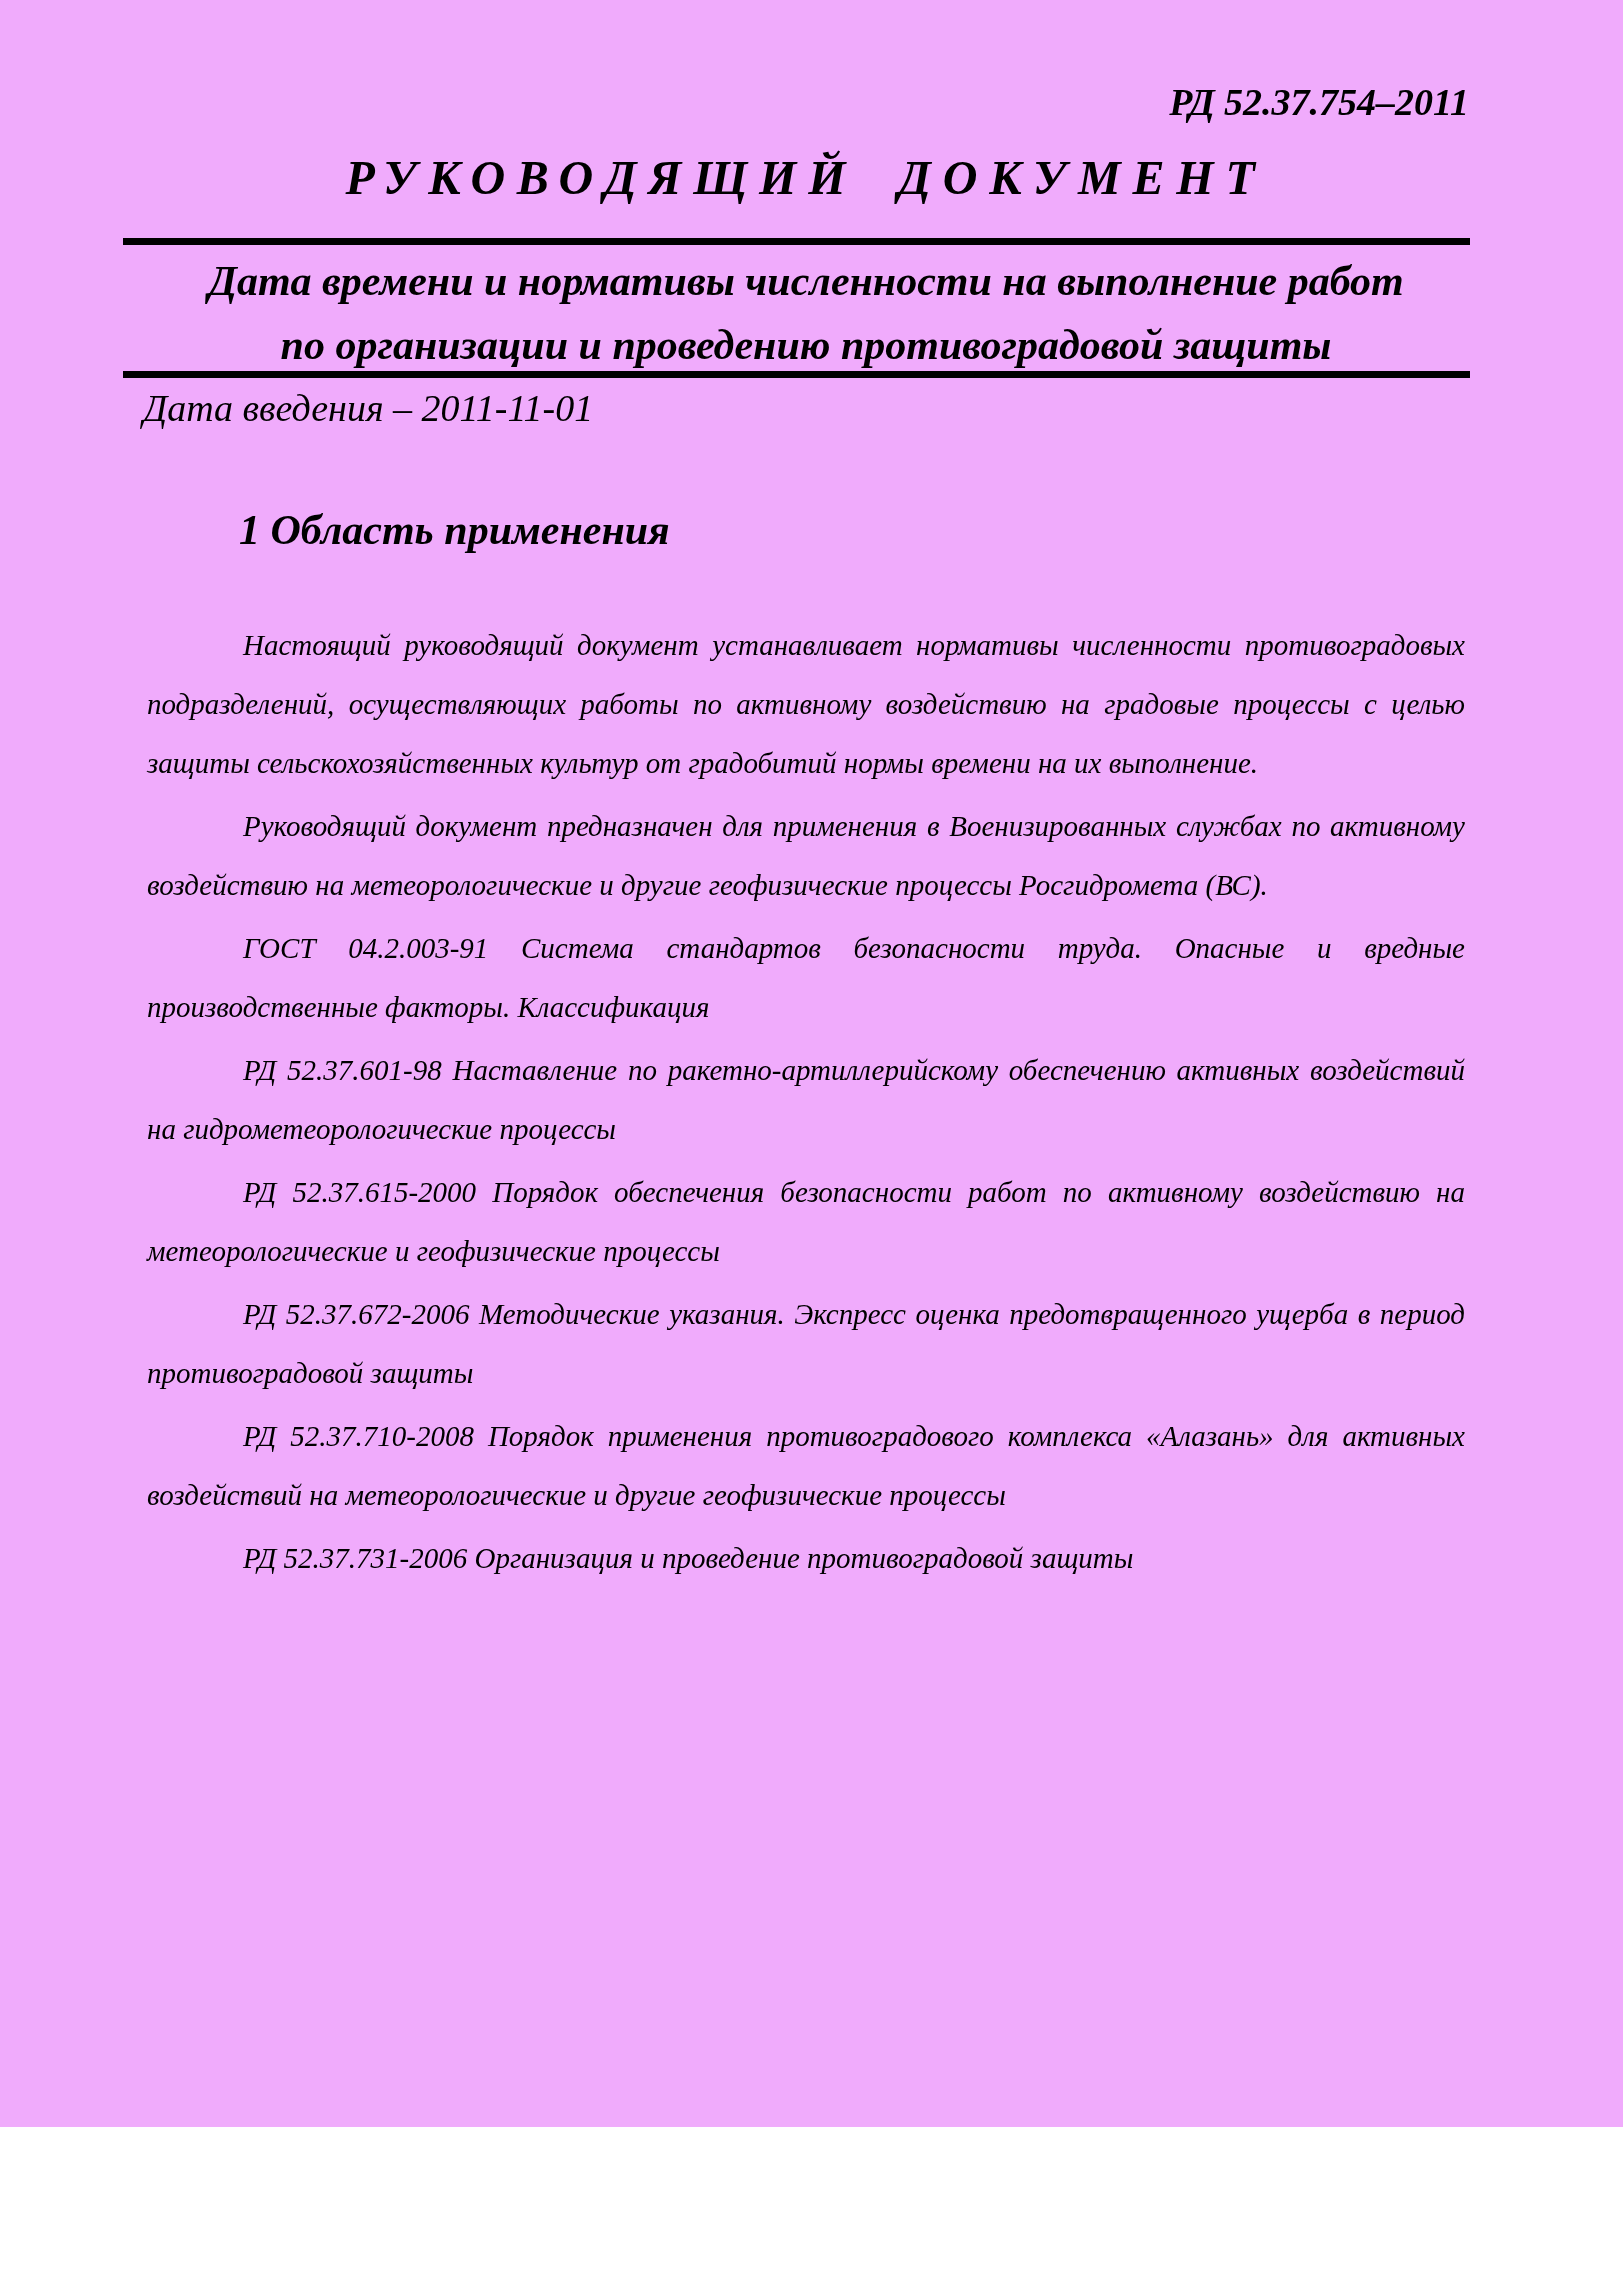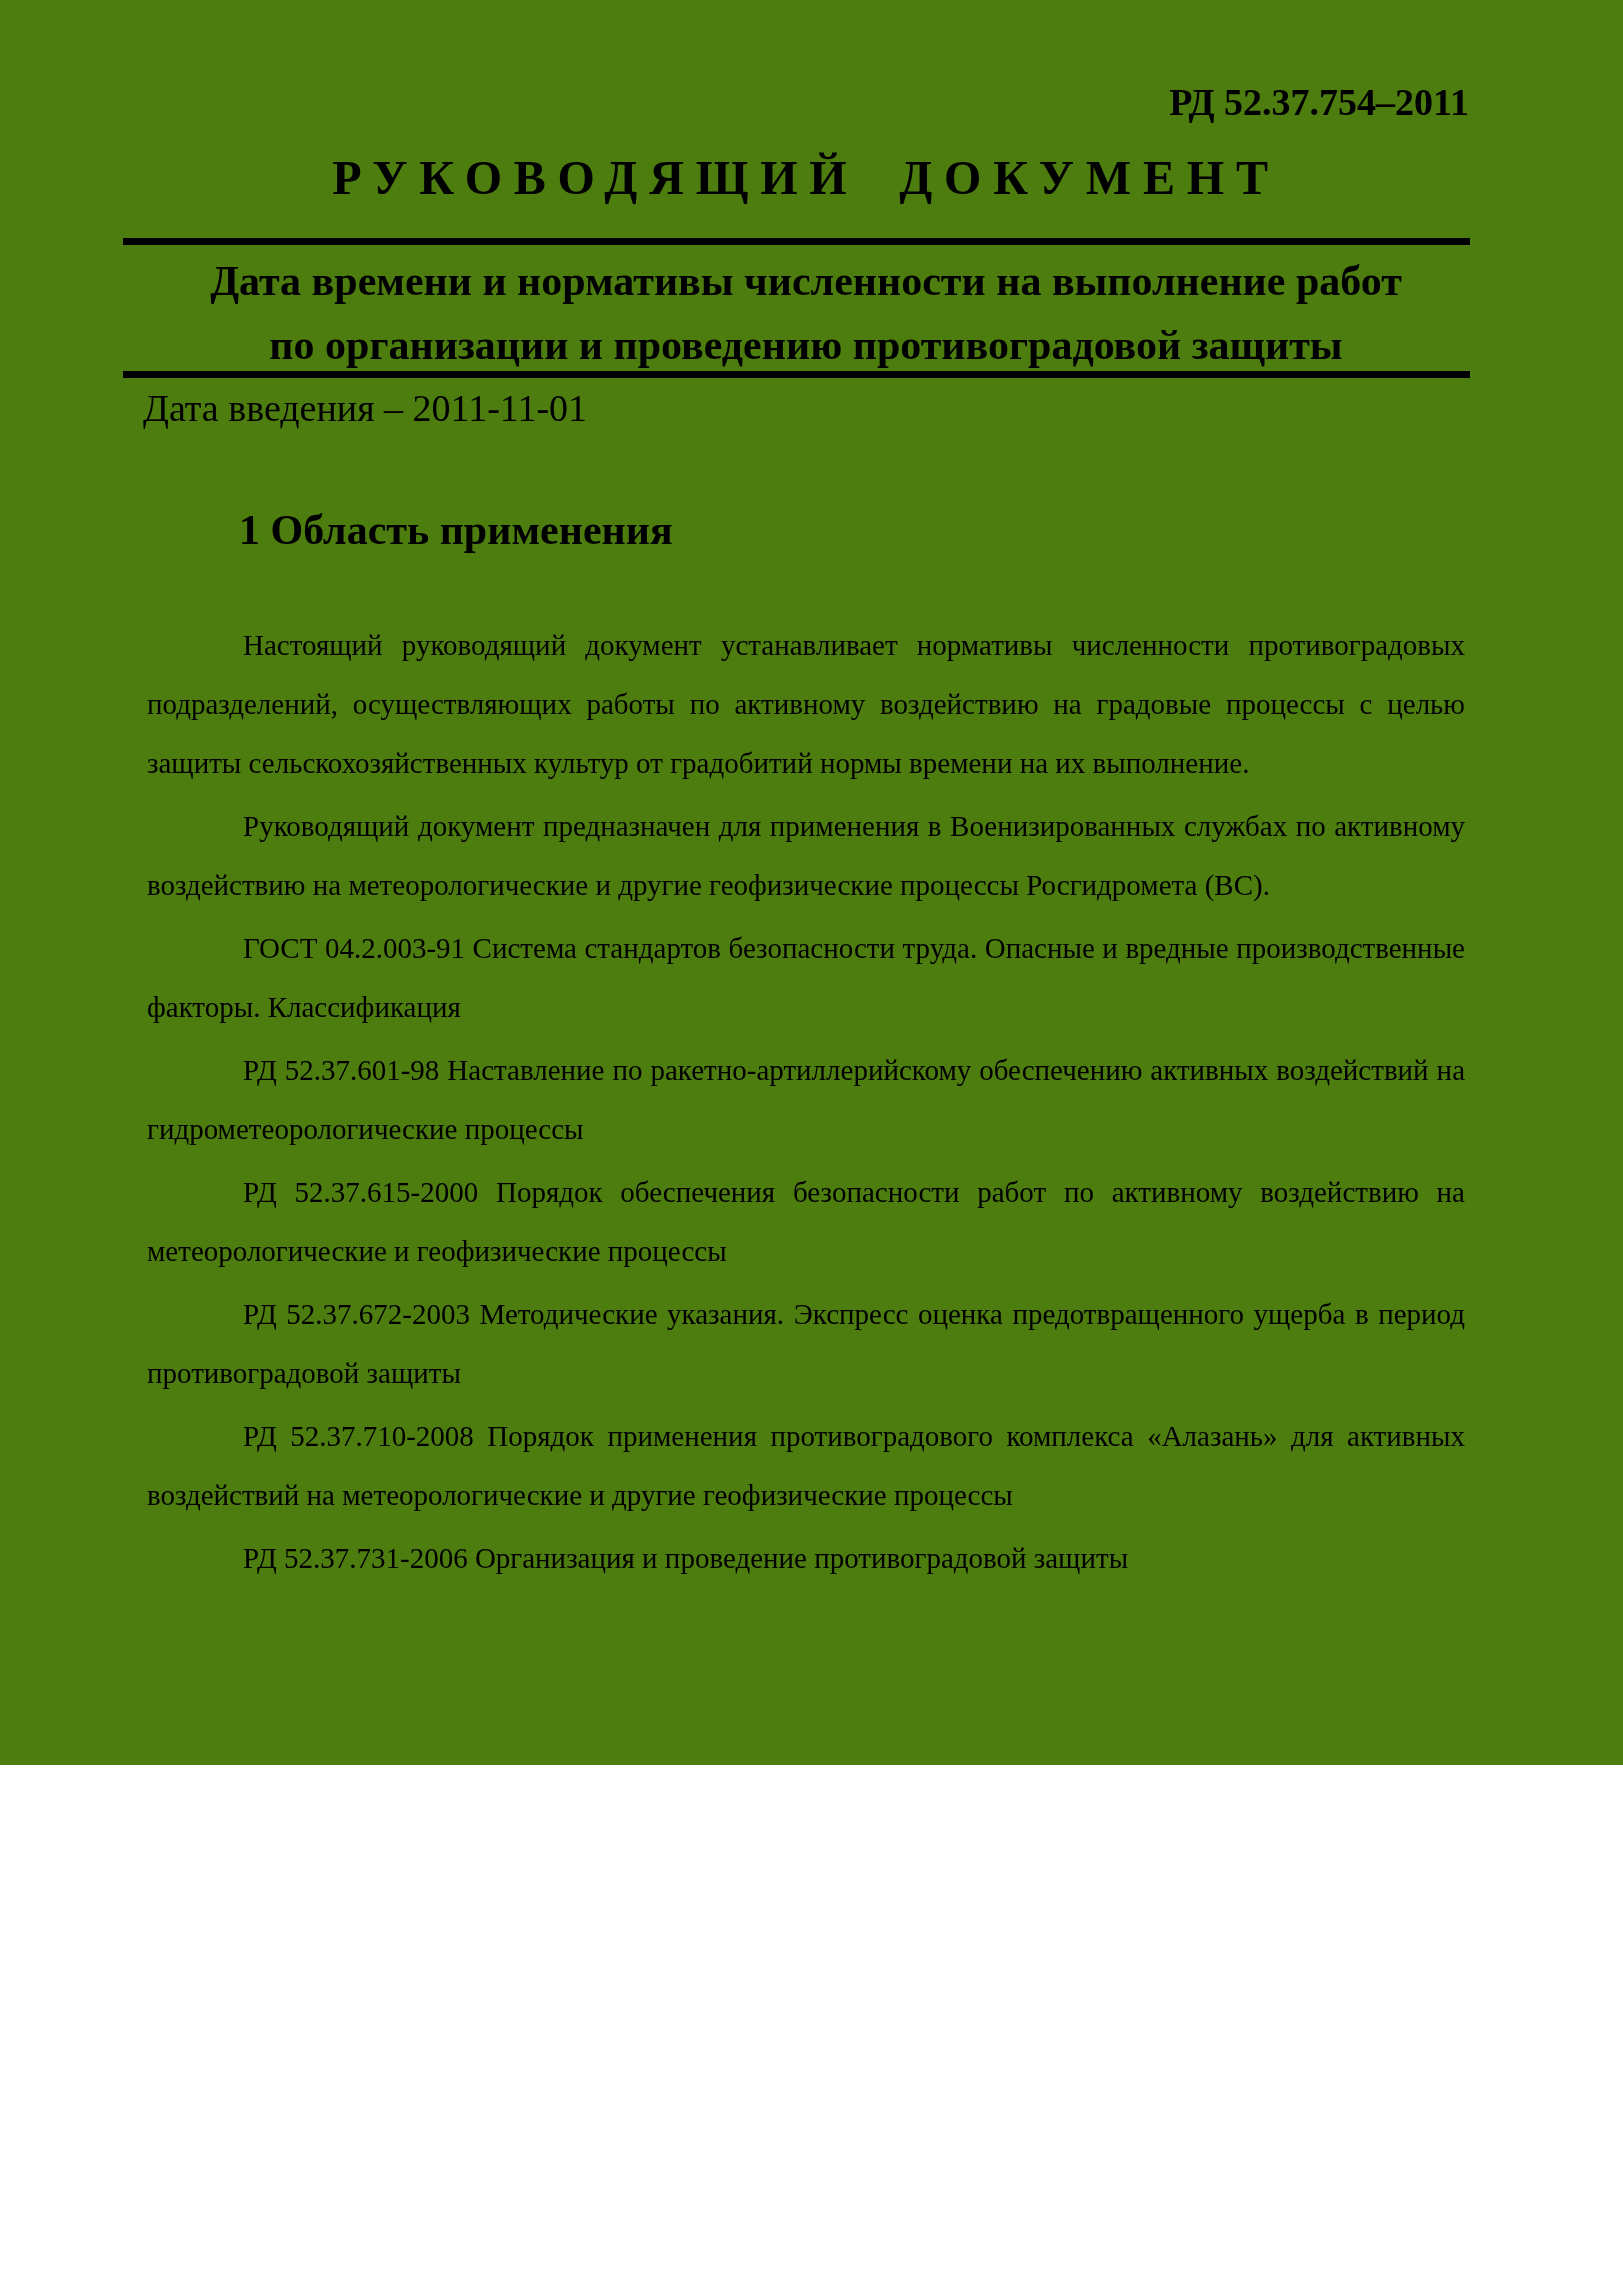--- a/index.html
+++ b/index.html
@@ -3,27 +3,28 @@
 <meta charset="utf-8">
 <style>
   html, body {
     margin: 0;
     padding: 0;
     background: #ffffff;
   }
   .page {
     position: relative;
     width: 1623px;
-    height: 1765px;
-    background: #4d7c0f;
+    height: 2127px;
+    background: #f0abfc;
     color: #000000;
     font-family: "Liberation Serif", "DejaVu Serif", serif;
     box-sizing: border-box;
     padding: 0 154px 0 143px;
     overflow: hidden;
+    font-style: italic;
   }
   .doc-number {
     margin-top: 73px;
     font-size: 38px;
     line-height: 59px;
     font-weight: bold;
     text-align: right;
     white-space: nowrap;
   }
   .doc-type {
@@ -104,20 +105,20 @@
 
   <div class="section-heading">1 Область применения</div>
 
   <p class="body-par">Настоящий руководящий документ устанавливает нормативы численности противоградовых подразделений, осуществляющих работы по активному воздействию на градовые процессы с целью защиты сельскохозяйственных культур от градобитий нормы времени на их выполнение.</p>
   <p class="body-par">Руководящий документ предназначен для применения в Военизированных службах по активному воздействию на метеорологические и другие геофизические процессы Росгидромета (ВС).</p>
 
 
   <p class="body-par">ГОСТ 04.2.003-91 Система стандартов безопасности труда. Опасные и вредные производственные факторы. Классификация</p>
   <p class="body-par">РД 52.37.601-98 Наставление по ракетно-артиллерийскому обеспечению активных воздействий на гидрометеорологические процессы</p>
   <p class="body-par">РД 52.37.615-2000 Порядок обеспечения безопасности работ по активному воздействию на метеорологические и геофизические процессы</p>
-  <p class="body-par">РД 52.37.672-2003 Методические указания. Экспресс оценка предотвращенного ущерба в период противоградовой защиты</p>
+  <p class="body-par">РД 52.37.672-2006 Методические указания. Экспресс оценка предотвращенного ущерба в период противоградовой защиты</p>
   <p class="body-par">РД 52.37.710-2008 Порядок применения противоградового комплекса «Алазань» для активных воздействий на метеорологические и другие геофизические процессы</p>
   <p class="body-par">РД 52.37.731-2006 Организация и проведение противоградовой защиты</p>
 
   <div class="page-number">1</div>
 
 </div>
 
 
 </body></html>

